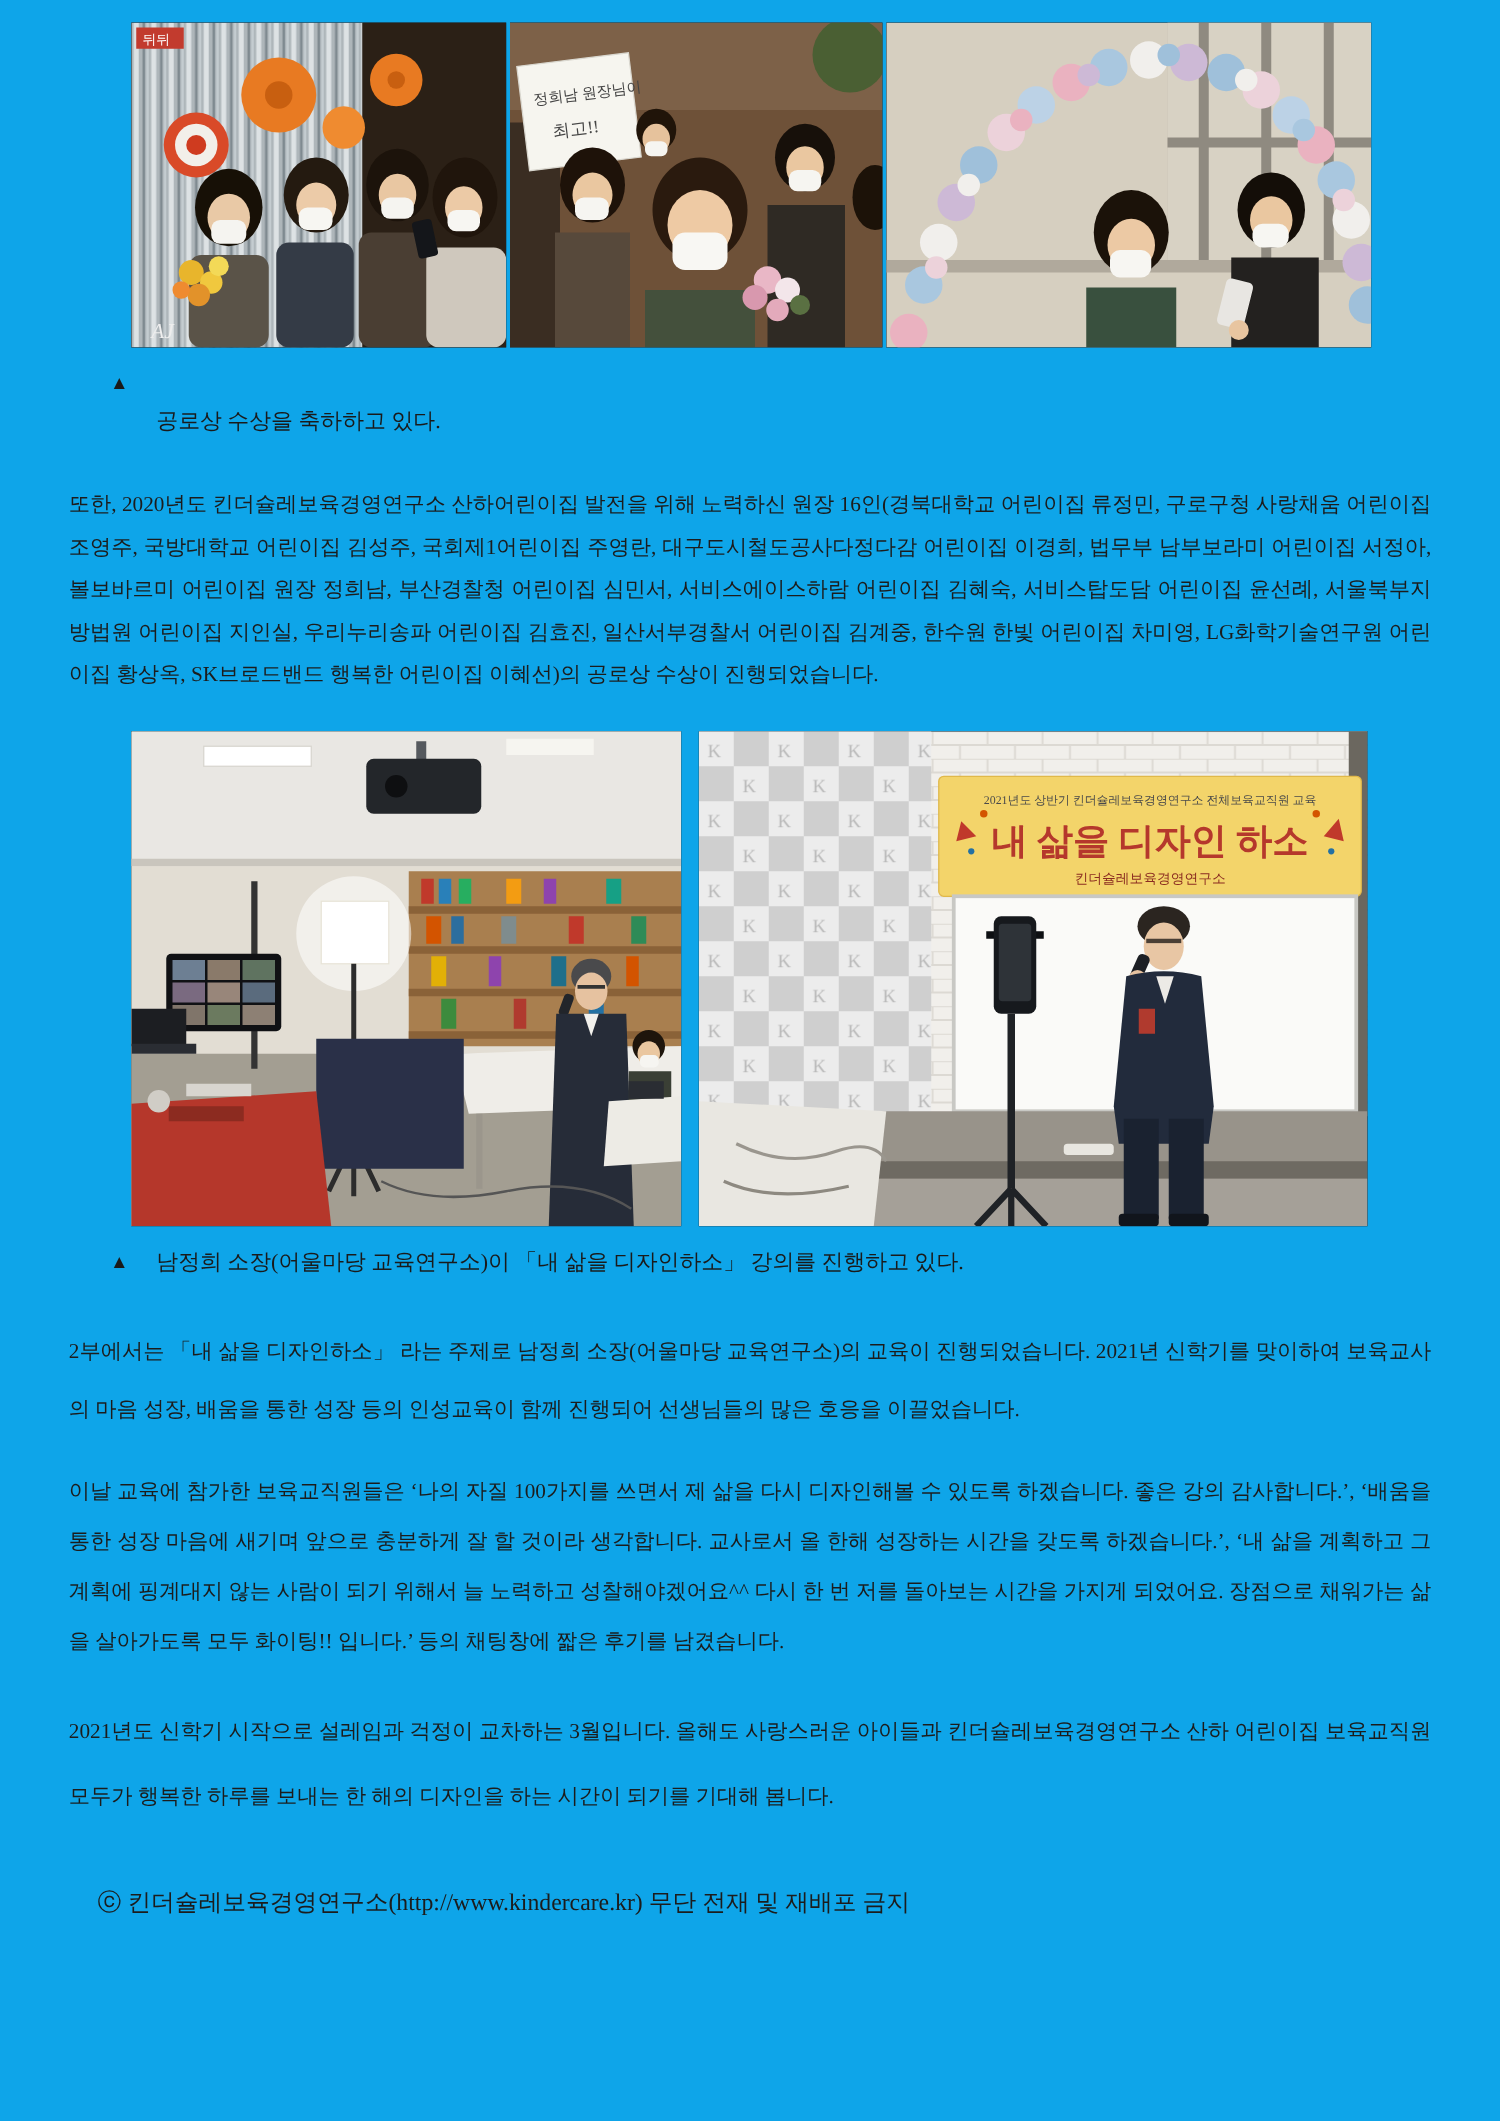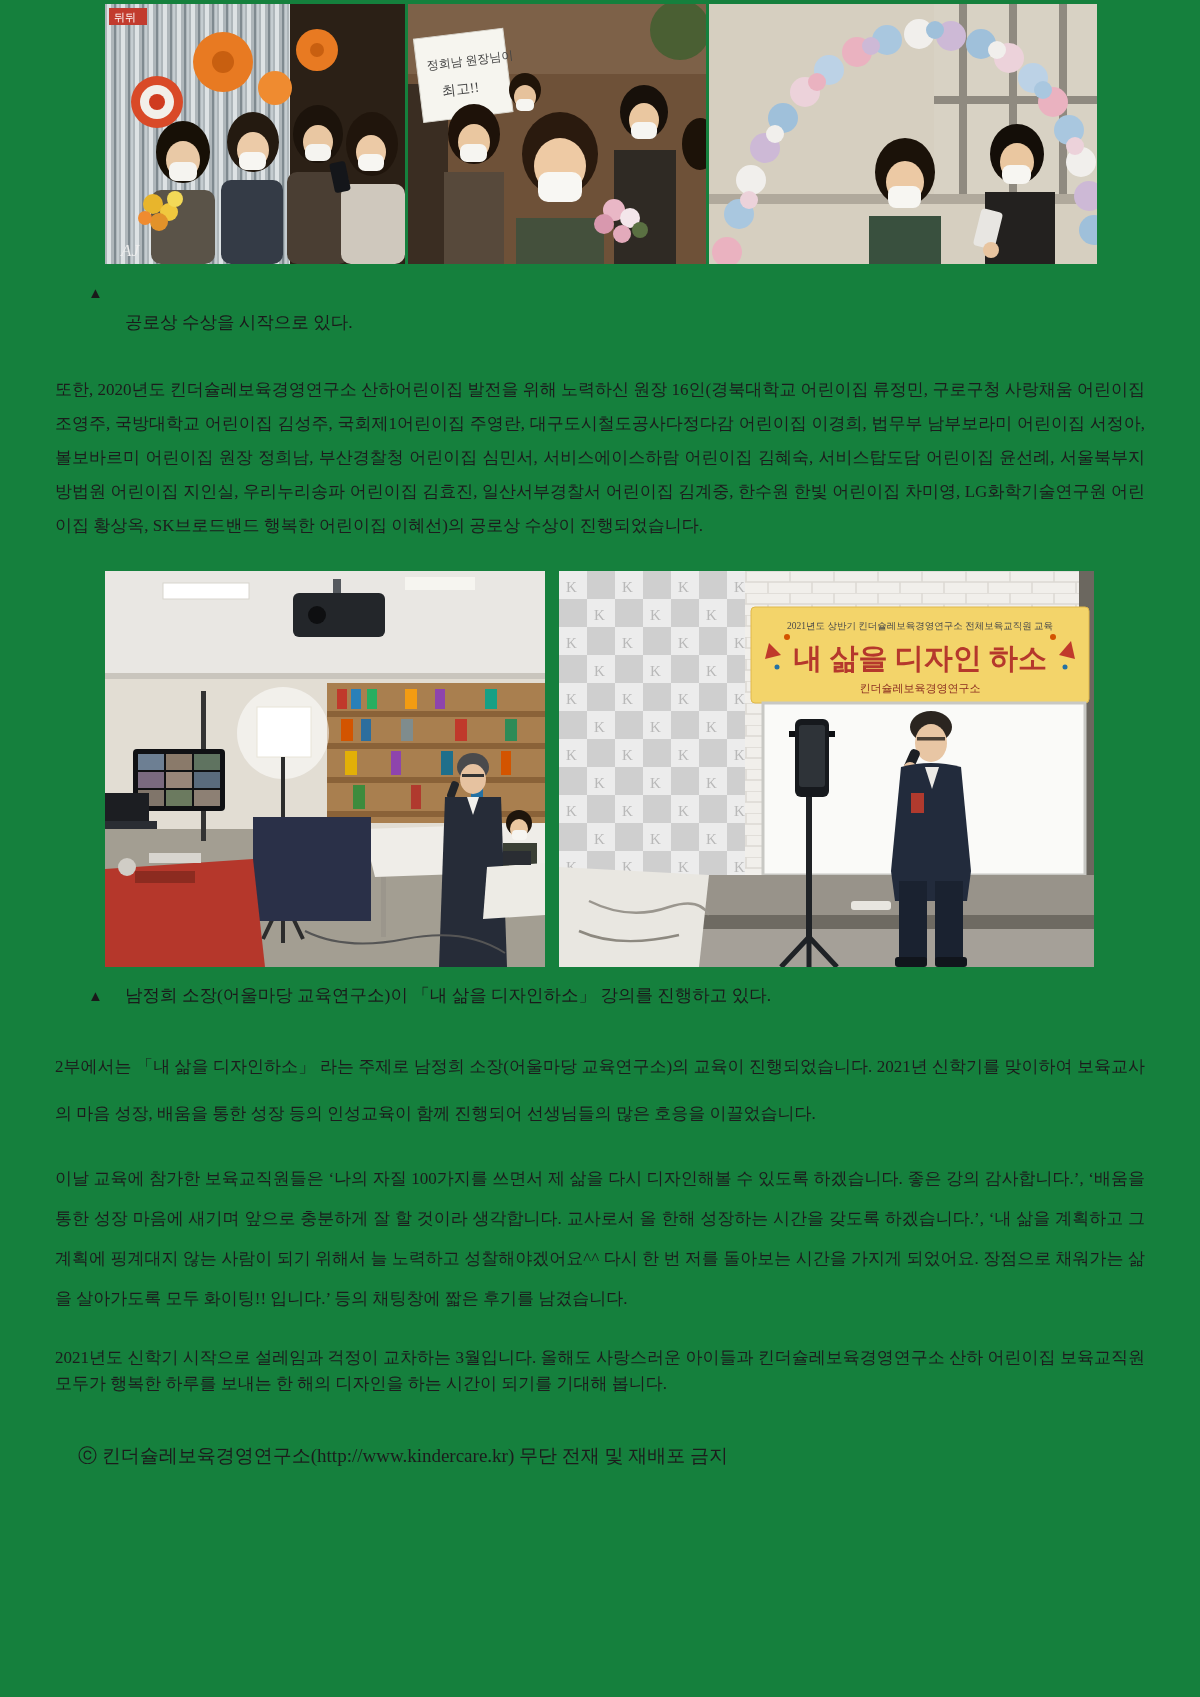--- a/index.html
+++ b/index.html
@@ -1,30 +1,30 @@
 <!DOCTYPE html>
 <html><head>
 <meta charset="utf-8">
 <style>
   html,body{margin:0;padding:0;background:#ffffff;}
   body{font-family:"Liberation Serif","DejaVu Serif",serif;color:#1b1b1b;}
-  .page{width:1200px;height:1697px;box-sizing:border-box;padding-top:4px;overflow:hidden;background:#15803d;}
+  .page{width:1200px;height:1697px;box-sizing:border-box;padding-top:18px;overflow:hidden;background:#0ea5e9;}
   .photo-row{display:flex;margin-left:105px;}
   .photo-row.top .photo{margin-right:3px;}
   .photo-row.mid .photo{margin-right:14px;}
   .photo{flex:none;overflow:hidden;background:#222;}
   .photo svg{display:block;}
   .caption{display:flex;margin:13px 0 0 88px;font-size:17.5px;line-height:30px;color:#1a1a1a;}
   .caption .marker{flex:none;width:37px;font-size:15px;padding-top:1px;}
   .caption .cap-lines{max-width:980px;}
   .body-text{margin:0 55px;font-size:17px;text-align:justify;color:#1c1c1c;}
   .p1{margin-top:36px;line-height:34px;}
   .p2{margin-top:32px;line-height:47px;}
   .p3{margin-top:22px;line-height:40px;}
-  .p4{margin-top:26px;line-height:26px;}
+  .p4{margin-top:26px;line-height:52px;}
   .copyright{margin:46px 0 0 78px;font-size:19px;color:#1c1c1c;}
 </style>
 </head>
 <body>
 
 <div class="page">
 
   <div class="photo-row top">
 
     <div class="photo">
@@ -177,21 +177,21 @@
           <circle cx="282" cy="246" r="8" fill="#e8c5a0"></circle>
         </g>
       </svg>
     </div>
   </div>
 
   <div class="caption">
     <span class="marker">▲</span>
     <span class="cap-lines">
       <br>
-      <span>공로상 수상을 시작으로 있다.</span>
+      <span>공로상 수상을 축하하고 있다.</span>
     </span>
   </div>
 
   <p class="body-text p1">또한, 2020년도 킨더슐레보육경영연구소 산하어린이집 발전을 위해 노력하신 원장 16인(경북대학교 어린이집 류정민, 구로구청 사랑채움 어린이집 조영주, 국방대학교 어린이집 김성주, 국회제1어린이집 주영란, 대구도시철도공사다정다감 어린이집 이경희, 법무부 남부보라미 어린이집 서정아, 볼보바르미 어린이집 원장 정희남, 부산경찰청 어린이집 심민서, 서비스에이스하람 어린이집 김혜숙, 서비스탑도담 어린이집 윤선례, 서울북부지방법원 어린이집 지인실, 우리누리송파 어린이집 김효진, 일산서부경찰서 어린이집 김계중,  한수원 한빛 어린이집 차미영, LG화학기술연구원 어린이집 황상옥, SK브로드밴드 행복한 어린이집 이혜선)의  공로상 수상이 진행되었습니다.</p>
 
   <div class="photo-row mid" style="margin-top:28px;">
 
     <div class="photo">
       <svg viewBox="0 0 440 396" width="440" height="396">
         <rect width="440" height="396" fill="#d8d4cc"></rect>

